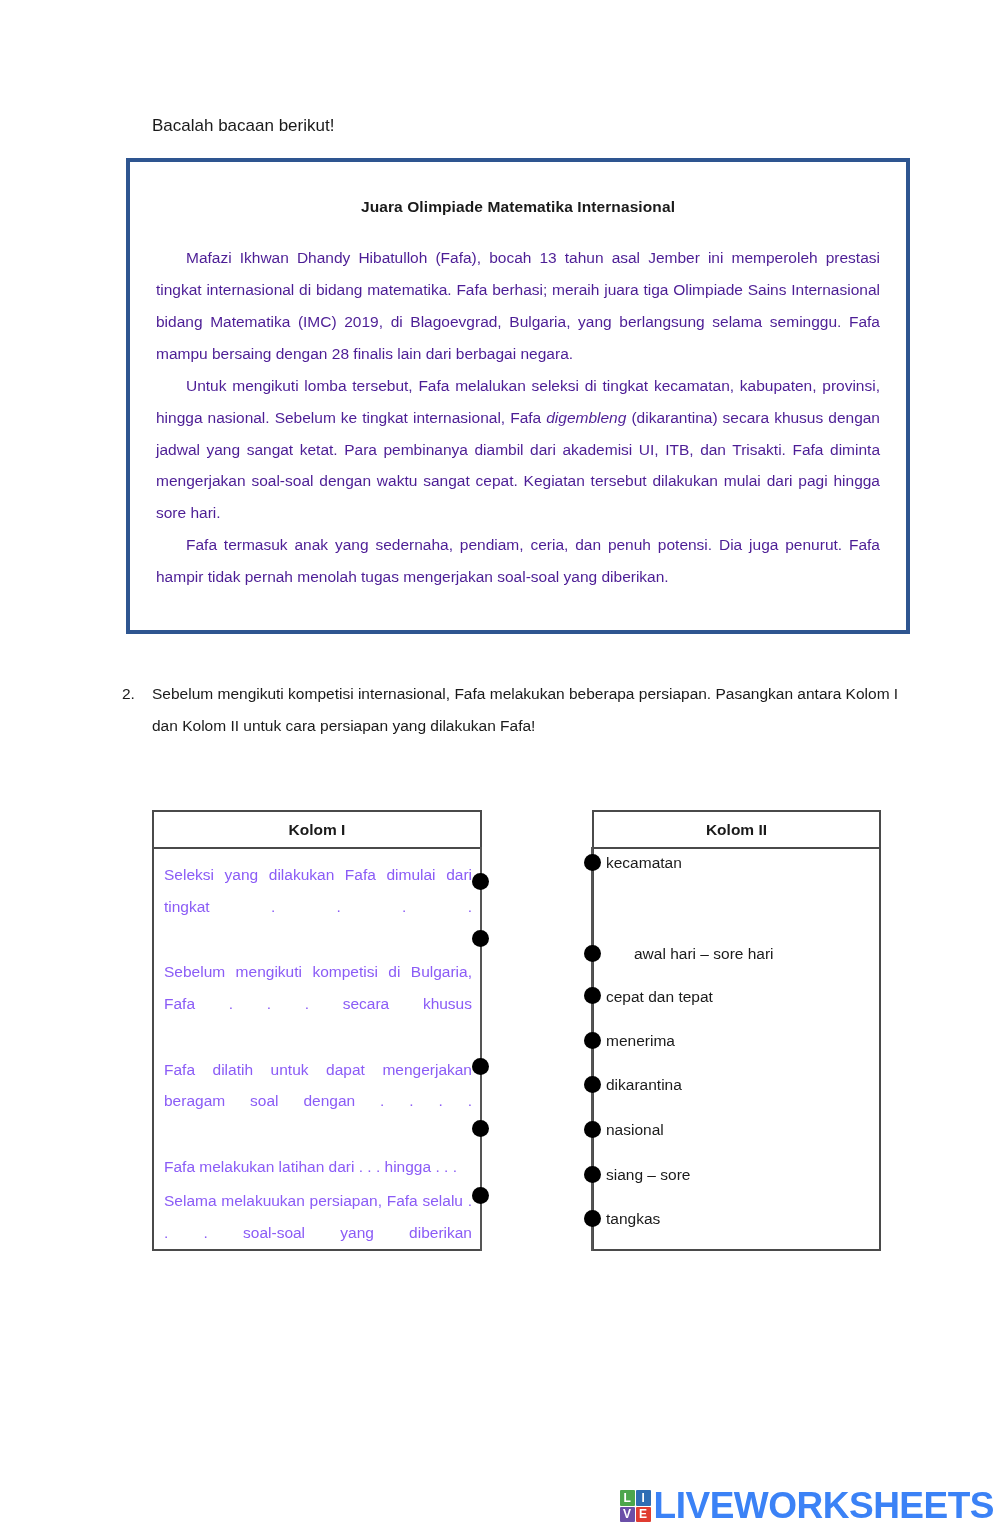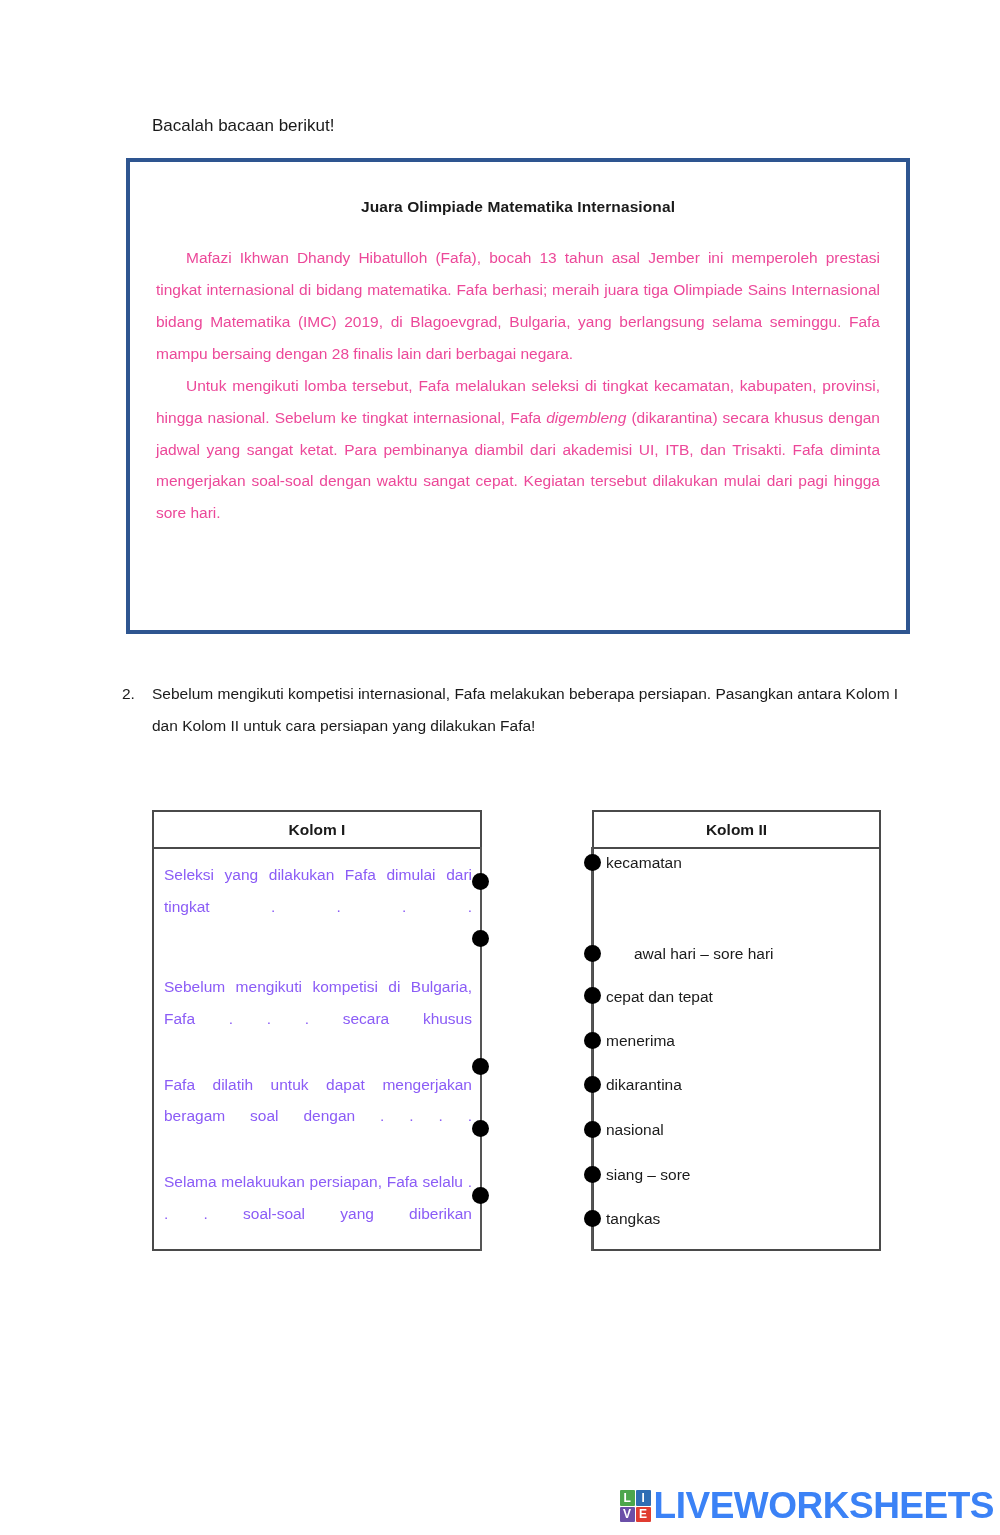--- a/index.html
+++ b/index.html
@@ -47,21 +47,21 @@
     color: #1a1a1a;
     margin: 18px 0 0 0;
     letter-spacing: 0.1px;
   }
   .passage-p {
     font-size: 15.5px;
     line-height: 2.06;
     text-align: justify;
     text-justify: inter-word;
     margin: 0;
-    color: #ec4899;
+    color: #4c1d95;
   }
   .passage-p.first { margin-top: 26px; }
   .indent { display: inline-block; width: 30px; }
   em.it { font-style: italic; margin-top: 16px; }
 
   
   .question {
     position: absolute;
     left: 122px; top: 678px;
     width: 780px;
@@ -183,36 +183,38 @@
 <div class="intro">Bacalah bacaan berikut!</div>
 
 <div class="passage-box" style="border-color: rgb(46, 85, 144);">
   <div class="passage-inner">
     <div class="passage-title">Juara Olimpiade Matematika Internasional</div>
 
     <p class="passage-p first"><span class="indent"></span><span>Mafazi Ikhwan Dhandy Hibatulloh (Fafa), bocah 13 tahun asal Jember ini memperoleh prestasi tingkat internasional di bidang matematika. Fafa berhasi; meraih juara tiga Olimpiade Sains Internasional bidang Matematika (IMC) 2019, di Blagoevgrad, Bulgaria, yang berlangsung selama seminggu. Fafa mampu bersaing dengan 28 finalis lain dari berbagai negara.</span></p>
 
     <p class="passage-p"><span class="indent"></span><span>Untuk mengikuti lomba tersebut, Fafa melalukan seleksi di tingkat kecamatan, kabupaten, provinsi, hingga nasional. Sebelum ke tingkat internasional, Fafa </span><em class="it">digembleng</em><span> (dikarantina) secara khusus dengan jadwal yang sangat ketat. Para pembinanya diambil dari akademisi UI, ITB, dan Trisakti. Fafa diminta mengerjakan soal-soal dengan waktu sangat cepat. Kegiatan tersebut dilakukan mulai dari pagi hingga sore hari.</span></p>
 
+    <p class="passage-p"><span class="indent"></span><span>Fafa termasuk anak yang sedernaha, pendiam, ceria, dan penuh potensi. Dia juga penurut. Fafa hampir tidak pernah menolah tugas mengerjakan soal-soal yang diberikan.</span></p>
   </div>
 </div>
 
 <div class="question">
   <div class="q-num">2.</div>
   <div class="q-text">Sebelum mengikuti kompetisi internasional, Fafa melakukan beberapa persiapan. Pasangkan antara Kolom I dan Kolom II untuk cara persiapan yang dilakukan Fafa!</div>
 </div>
 
 <div class="match-wrap">
 
   <div class="col-box col-left">
     <div class="col-head">Kolom I</div>
     <div class="col-body">
       <p class="item-left" style="margin-top:2px;">Seleksi yang dilakukan Fafa dimulai dari tingkat . . . .</p>
-      <p class="item-left" style="margin-top:16px;">Sebelum mengikuti kompetisi di Bulgaria, Fafa . . .  secara khusus</p>
+      <p class="item-left" style="margin-top:1px;">Sebelum mengikuti kompetisi di Bulgaria, Fafa . . .  secara khusus</p>
       <p class="item-left" style="margin-top:2px;">Fafa dilatih untuk dapat mengerjakan beragam soal dengan . . . .</p>
+      <p class="item-left nojust" style="margin-top:2px;">Fafa melakukan latihan dari . . . hingga . . .</p>
       <p class="item-left" style="margin-top:2px;">Selama melakuukan persiapan, Fafa selalu . . . soal-soal yang diberikan</p>
     </div>
   </div>
 
   <div class="col-box col-right">
     <div class="col-head">Kolom II</div>
     <div class="col-body">
       <div class="item-right" style="top:6px;">kecamatan</div>
       <div class="item-right" style="top:97px;margin-left:28px;">awal hari – sore hari</div>
       <div class="item-right" style="top:140px;">cepat dan tepat</div>

